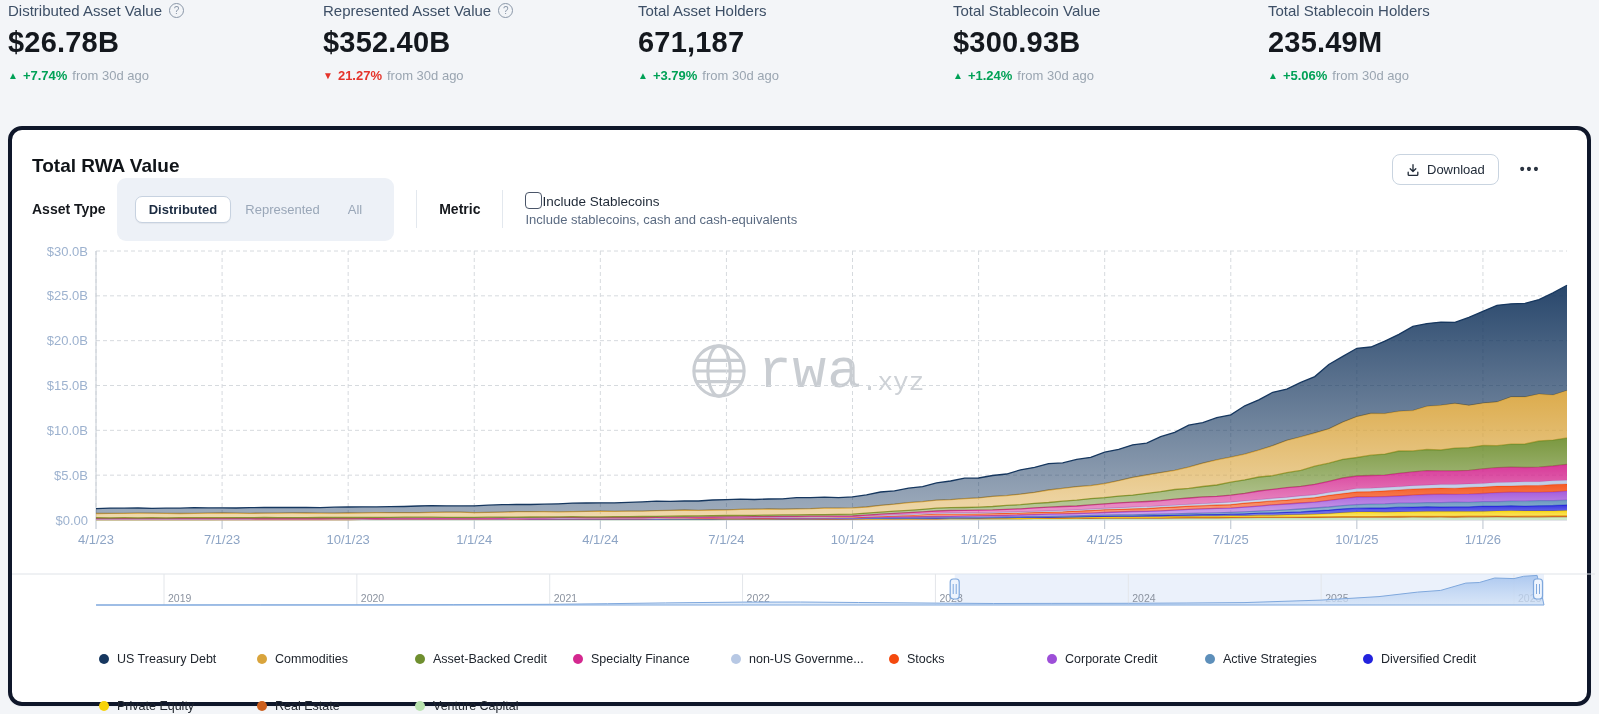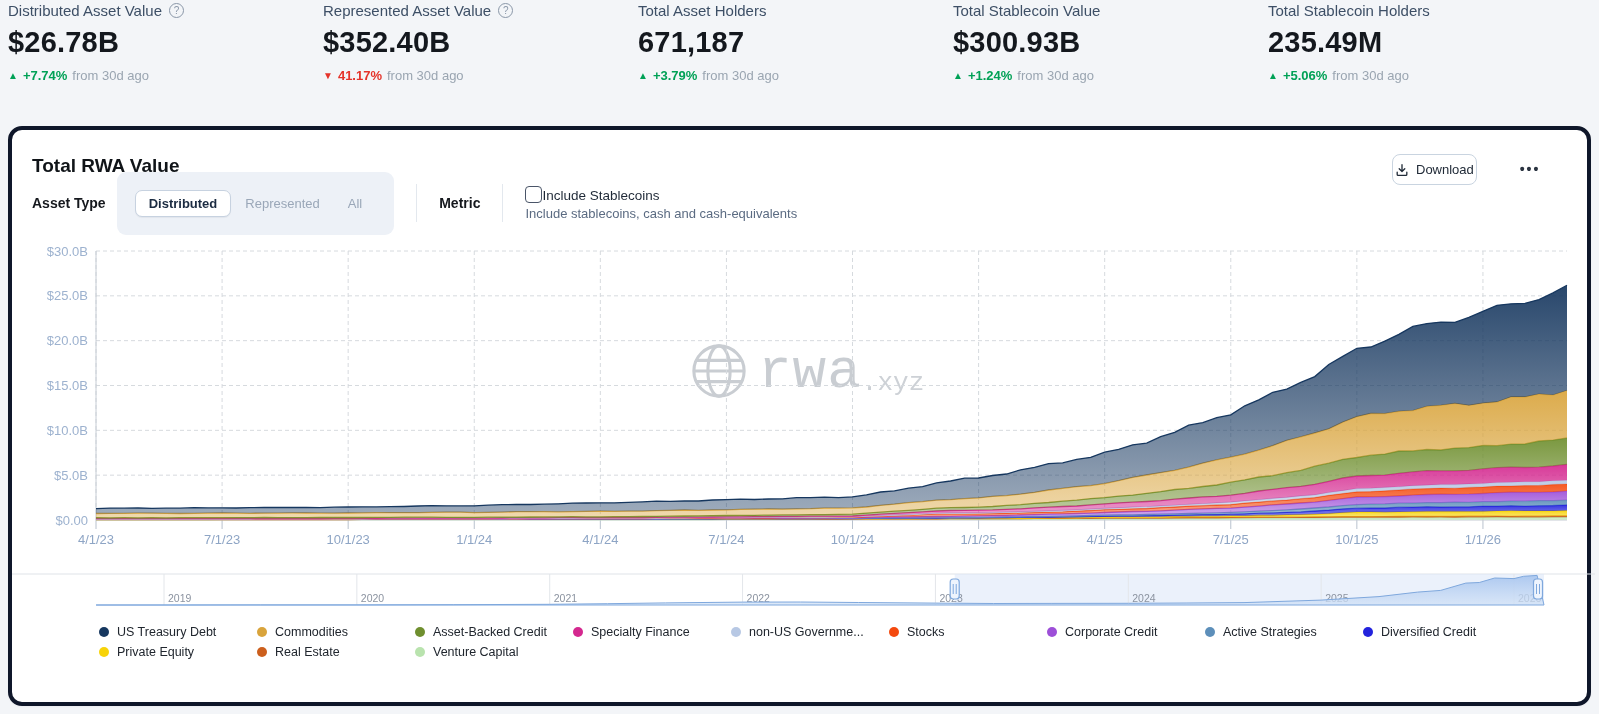--- a/index.html
+++ b/index.html
@@ -18,28 +18,28 @@
   .stat-delta .arrow { font-size:10px; }
   .stat-delta.up .arrow, .stat-delta.up .pct { color:#00a156; font-weight:600; }
   .stat-delta.down .arrow, .stat-delta.down .pct { color:#e5332a; font-weight:600; }
 
   
   .card { position:absolute; left:8px; top:126px; width:1583px; height:580px;
     background:#ffffff; border:4px solid #0f172a; border-radius:14px;
     box-shadow:0 1px 2px rgba(16,24,40,.04); }
   .card-title { position:absolute; left:20px; top:25px; font-size:19px; font-weight:700; color:#101418; }
 
-  .download-btn { position:absolute; left:1380px; top:24px; height:31px; padding:0 2px;
+  .download-btn { position:absolute; left:1380px; top:24px; height:31px; padding:0 13px;
     display:flex; align-items:center; gap:7px; background:#fff; border:1px solid #c9d4e0;
     border-radius:8px; font-size:13px; font-weight:500; color:#212b38; cursor:pointer; }
   .more-btn { position:absolute; left:1500px; top:22px; width:36px; height:34px;
     display:flex; align-items:center; justify-content:center; font-size:14px; font-weight:700;
     letter-spacing:2px; color:#2b3441; cursor:pointer; border-radius:8px; }
 
-  .controls { position:absolute; left:20px; top:54px; height:38px; display:flex; align-items:center; }
+  .controls { position:absolute; left:20px; top:60px; height:38px; display:flex; align-items:center; }
   .ctl-label { font-size:14px; font-weight:700; color:#15181d; }
   .seg { display:inline-flex; align-items:center; background:#edf1f7; border-radius:9px; padding:18px; margin-left:11px; }
   .seg .pill { padding:5px 13px; font-size:13px; color:#9aa7b8; font-weight:500; border-radius:7px;
     border:1px solid transparent; cursor:pointer; white-space:nowrap; }
   .seg .pill.sel { background:#fff; border-color:#c7d2e0; color:#1b2b41; font-weight:600;
     box-shadow:0 1px 1px rgba(16,24,40,.05); }
   .vdiv { width:1px; height:38px; background:#e3e8ee; margin:0 22px; }
 
   .stables { display:flex; flex-direction:column; margin-left:0; }
   .stables-row { display:flex; align-items:flex-end; gap:0; }
@@ -57,21 +57,21 @@
   #main-chart-svg { top:110px; }
   #brush-svg { top:438px; }
 
   .ylab { fill:#9db2cf; font-size:13px; }
   .xlab { fill:#8ea5c5; font-size:13px; }
   .brush-lab { fill:#8b93a0; font-size:10.5px; }
 
   
   .legend { position:absolute; left:87px; top:492px; display:grid;
     grid-template-columns:repeat(9, 158px); row-gap:1px; }
-  .legend-item { display:flex; align-items:center; gap:8px; height:19px; cursor:pointer; overflow:hidden; }
+  .legend-item { display:flex; align-items:center; gap:8px; height:19px; cursor:pointer; overflow:hidden;margin-top:27px; }
   .legend-dot { width:10px; height:10px; border-radius:50%; flex:0 0 10px; }
   .legend-label { font-size:12.5px; color:#20262e; white-space:nowrap; }
 </style>
 </head>
 <body>
 
 <div class="stats-row">
   <div class="stat">
     <div class="stat-label-row">
       <span class="stat-label">Distributed Asset Value</span>
@@ -85,21 +85,21 @@
     </div>
   </div>
   <div class="stat">
     <div class="stat-label-row">
       <span class="stat-label">Represented Asset Value</span>
       <span class="help-icon">?</span>
     </div>
     <div class="stat-value">$352.40B</div>
     <div class="stat-delta down">
       <span class="arrow">▼</span>
-      <span class="pct">41.17%</span>
+      <span class="pct">21.27%</span>
       <span class="since">from 30d ago</span>
     </div>
   </div>
   <div class="stat">
     <div class="stat-label-row">
       <span class="stat-label">Total Asset Holders</span>
     </div>
     <div class="stat-value">671,187</div>
     <div class="stat-delta up">
       <span class="arrow">▲</span>

